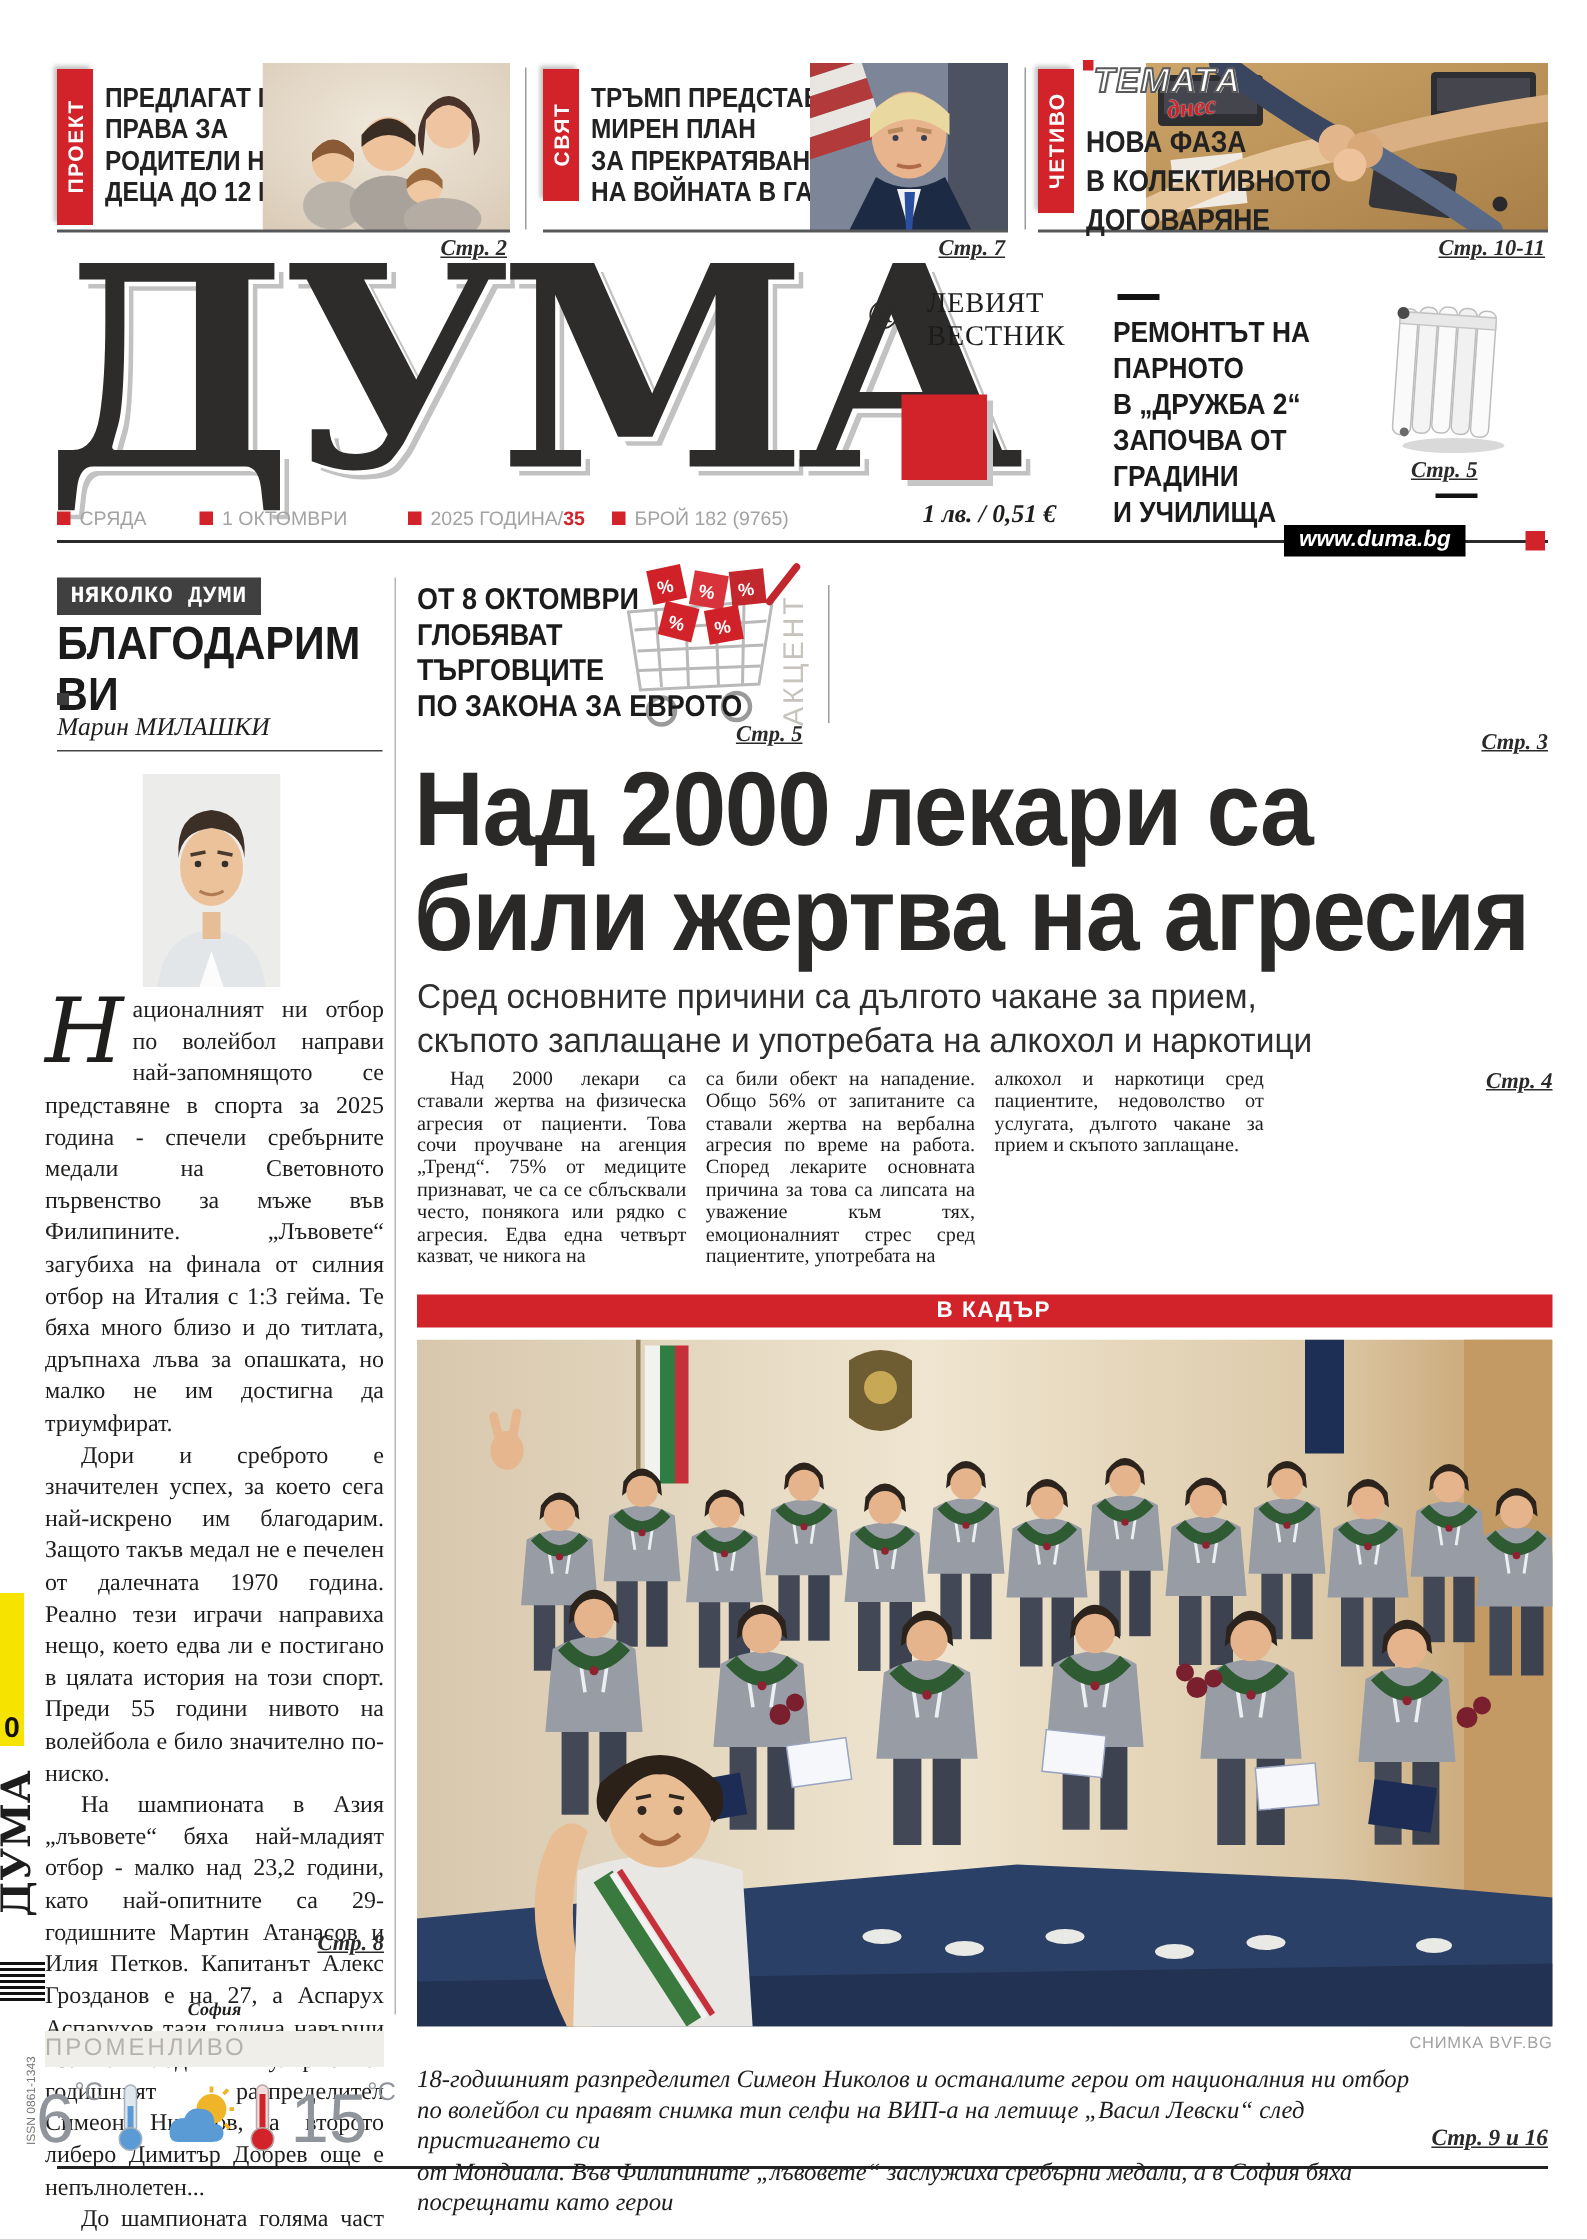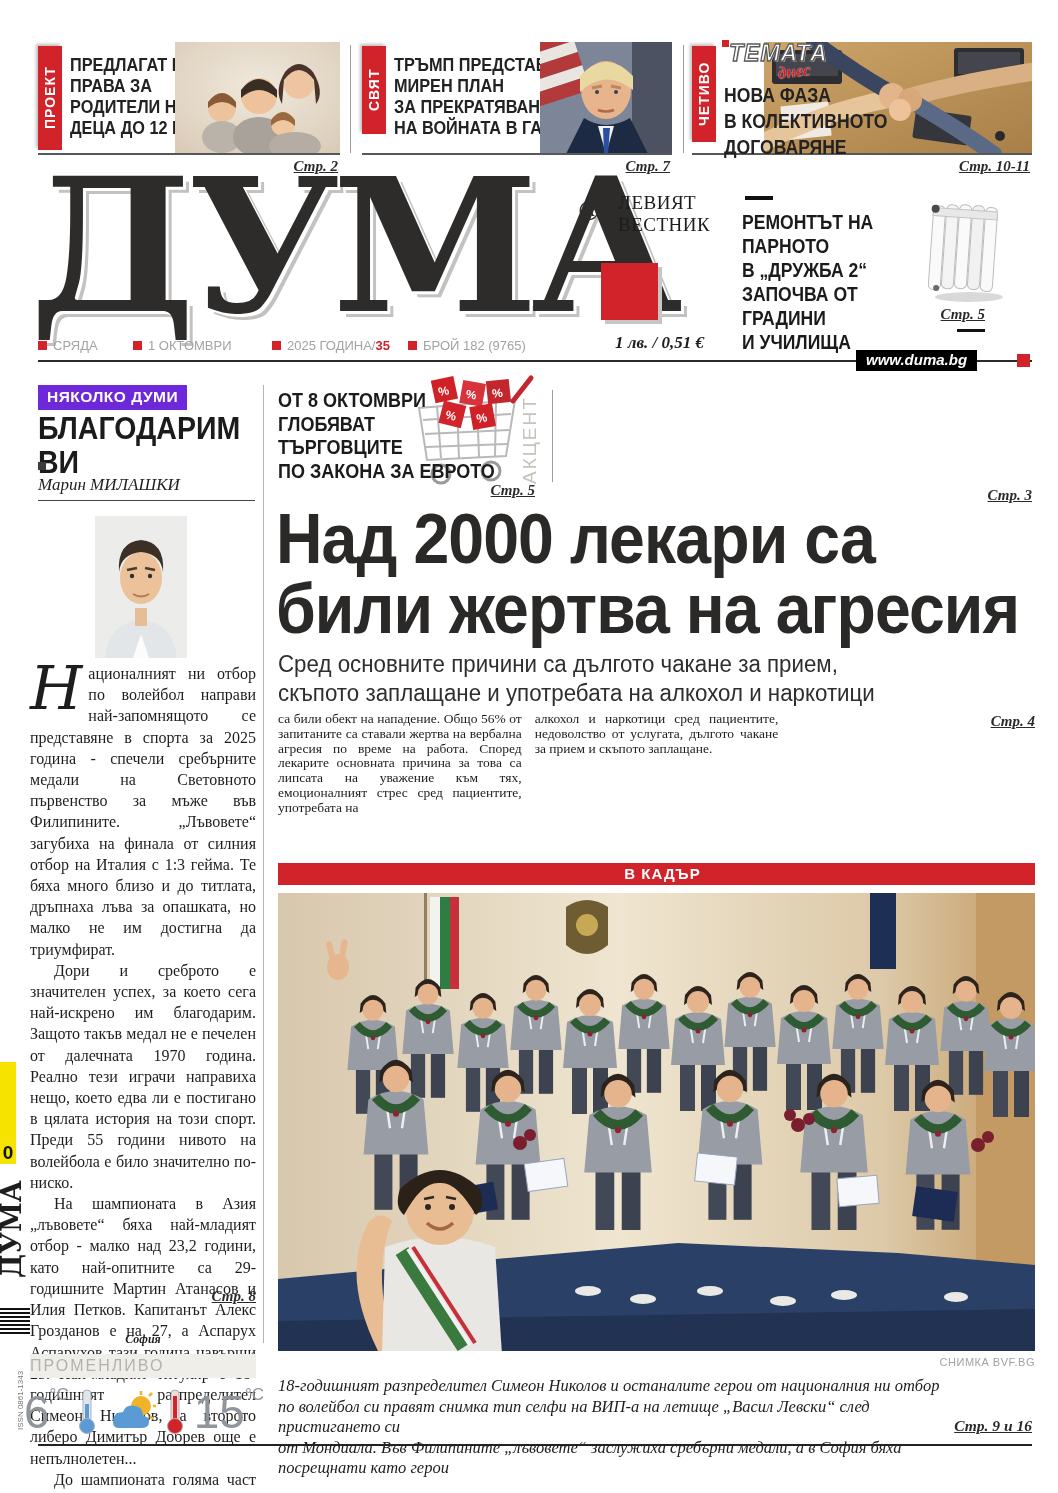--- a/index.html
+++ b/index.html
@@ -47,21 +47,21 @@
   #site-band { left:856px; top:350px; height:21px; background:#000; color:#fff; z-index:2;
                font-style:italic; font-weight:700; font-size:15px; font-family:"Liberation Sans",sans-serif;
                padding:1px 10px 0; }
   #site-sq { left:1017px; top:354px; width:13px; height:13px; background:#d2232a; z-index:2; }
   
   #heat-dash1 { left:745px; top:196px; width:28px; height:4px; background:#111; }
   #heat-head { left:742px; top:210px; font-size:19.5px; line-height:24px; width:215px; transform:scaleX(.9); color:#1b1b1b; }
   #heat-page { left:905px; top:306px; width:80px; text-align:right; }
   #heat-dash2 { left:957px; top:329px; width:28px; height:3px; background:#111; }
   
-  #badge { left:38px; top:385px; background:#6d28d9; color:#fff; font-family:Liberation Sans, sans-serif;
+  #badge { left:38px; top:385px; background:#404040; color:#fff; font-family:Liberation Mono, monospace;
            font-weight:700; font-size:15.5px; padding:3px 9px 4px; letter-spacing:.5px; }
   #op-title { left:38px; top:412px; font-size:31px; line-height:34px; transform:scaleX(.92); width:250px; color:#1b1b1b; }
   #op-bullet { left:38px; top:462px; width:8px; height:8px; background:#3c3c3c; }
   #op-author { left:38px; top:475px; font-style:italic; font-size:17px; }
   #op-rule { left:38px; top:500px; width:217px; height:1px; background:#444; }
   #col-sep { left:263px; top:385px; width:1px; height:958px; background:#b5b5b5; }
   #euro-head { left:278px; top:389px; font-size:20px; line-height:23.5px; width:260px; transform:scaleX(.9); color:#1b1b1b; z-index:1;}
   #euro-cart { left:393px; top:370px; }
   #euro-page { left:460px; top:482px; width:75px; text-align:right; }
   #akcent-sep { left:552px; top:390px; height:92px; }
@@ -310,20 +310,23 @@
 
   <div class="abs sep-v" id="akcent-sep"></div>
   <div class="abs" id="akcent-label">АКЦЕНТ</div>
   <div class="abs pageref" id="akcent-page">Стр. 3</div>
 
   <div class="abs cond preline" id="main-h1">Над 2000 лекари са
 били жертва на агресия</div>
   <div class="abs preline" id="main-sub">Сред основните причини са дългото чакане за прием,
 скъпото заплащане и употребата на алкохол и наркотици</div>
   <div class="abs" id="main-cols">
+    <div class="mcol">
+        <p class="ind">Над 2000 лекари са ставали жертва на физическа агресия от пациенти. Това сочи проучване на агенция „Тренд“. 75% от медиците признават, че са се сблъсквали често, понякога или рядко с агресия. Едва една четвърт казват, че никога на</p>
+      </div>
     <div class="mcol">
         <p>са били обект на нападение. Общо 56% от запитаните са ставали жертва на вербална агресия по време на работа. Според лекарите основната причина за това са липсата на уважение към тях, емоционалният стрес сред пациентите, употребата на</p>
       </div>
     <div class="mcol">
         <p>алкохол и наркотици сред пациентите, недоволство от услугата, дългото чакане за прием и скъпото заплащане.</p>
       </div>
     <div class="mcol">
         <div class="pageref" id="main-page">Стр. 4</div>
       </div>
   </div>

